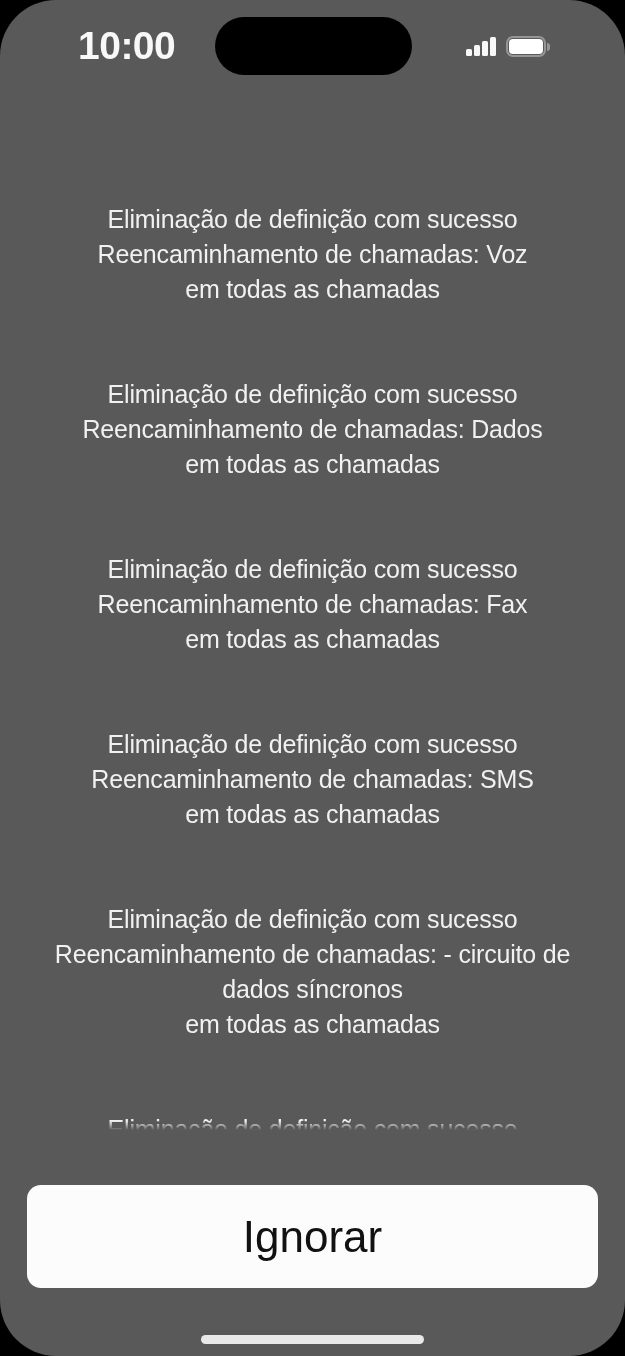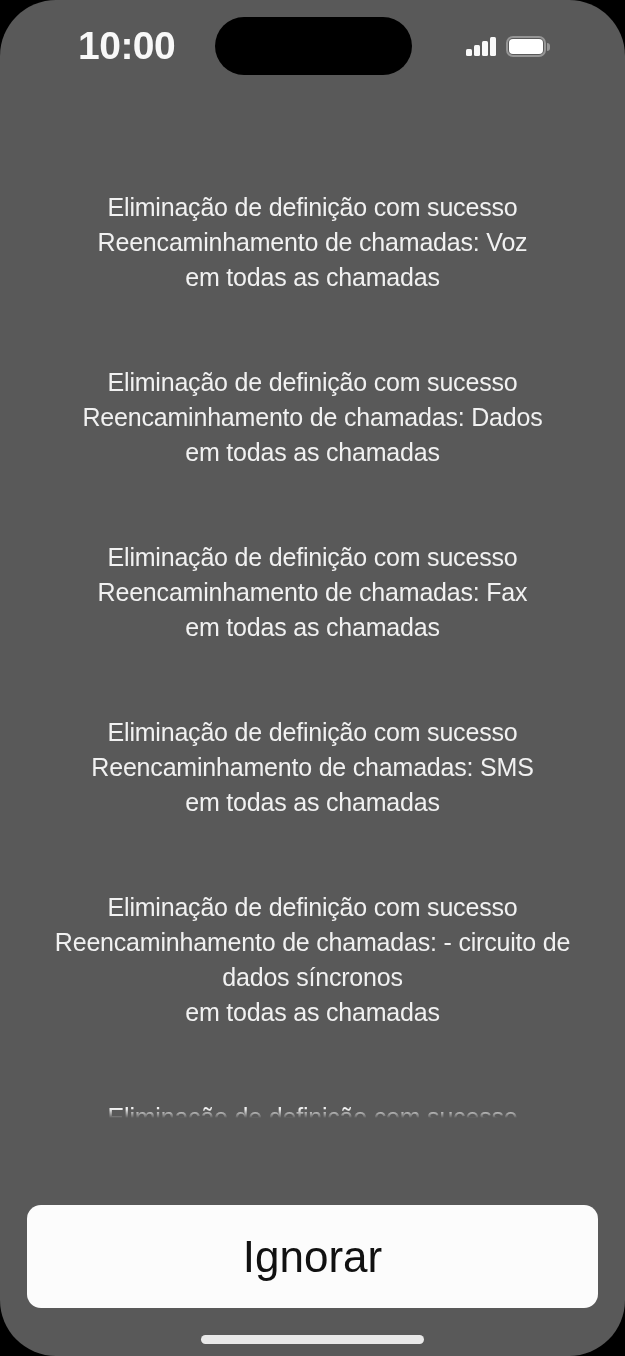--- a/index.html
+++ b/index.html
@@ -93,21 +93,21 @@
     left: 41px; top: 7px;
     width: 3px;
     height: 8px;
     border-radius: 0 3px 3px 0;
     background: #969696;
   }
 
   
   .toast-area {
     position: absolute;
-    left: 0; top: 0;
+    left: 0; top: 12px;
     width: 625px;
     height: 1118px;
     overflow: hidden;
     -webkit-mask-image: linear-gradient(to bottom, #000 calc(100% - 9px), transparent 100%);
     mask-image: linear-gradient(to bottom, #000 calc(100% - 9px), transparent 100%);
   }
   .toast-list {
     padding-top: 190px;
   }
   .toast {
@@ -132,21 +132,20 @@
     border-radius: 14px;
     display: flex;
     align-items: center;
     justify-content: center;
     font-family: inherit;
     font-size: 44px;
     font-weight: 400;
     color: #111111;
     cursor: pointer;
     padding: 16px;
-    margin-top: 20px;
   }
 
   
   .home-indicator {
     position: absolute;
     left: 201px;
     top: 1335px;
     width: 223px;
     height: 9px;
     border-radius: 5px;

